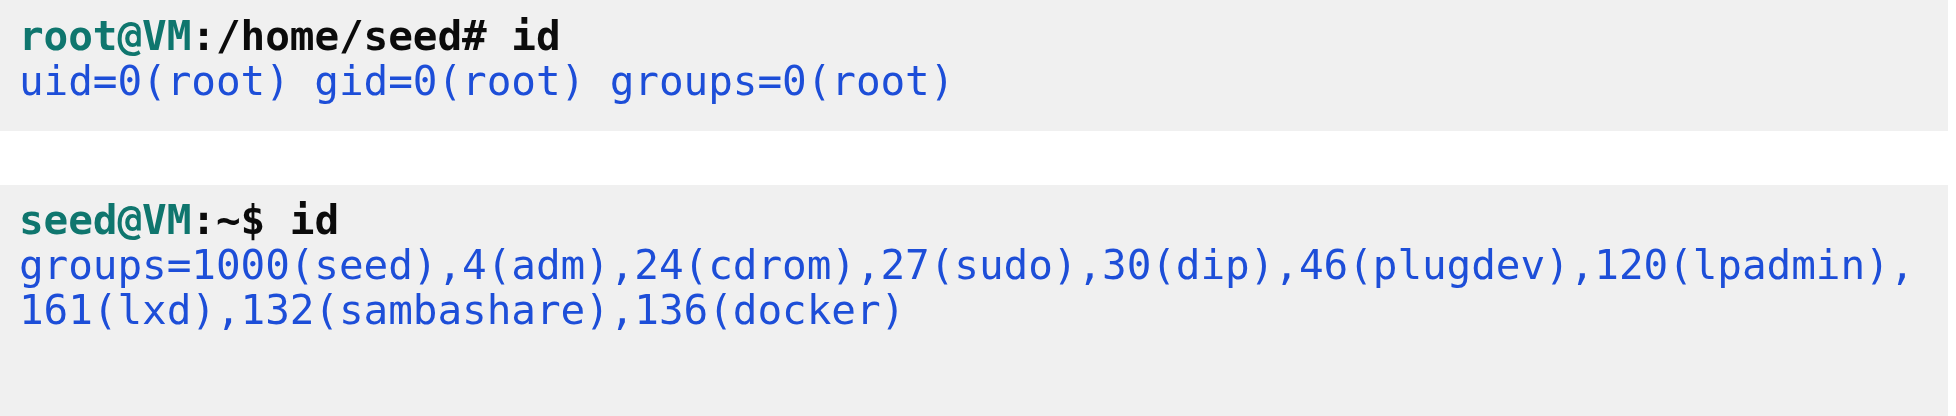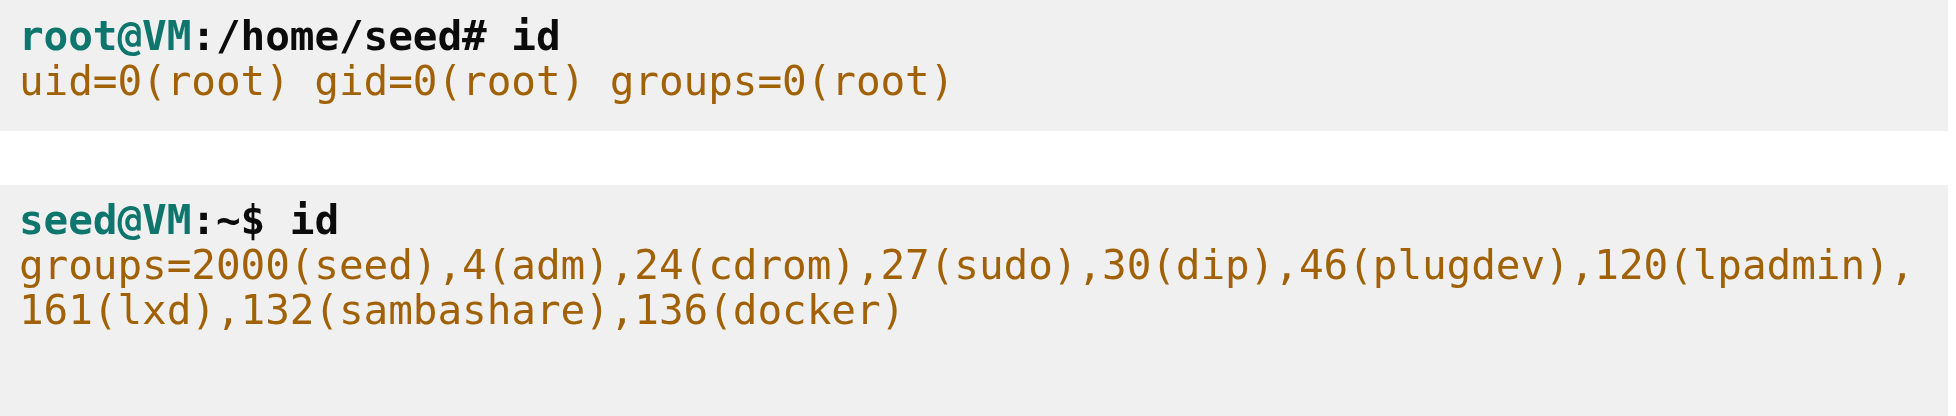--- a/index.html
+++ b/index.html
@@ -35,21 +35,21 @@
   }
   #block-seed {
     top: 185px;
     height: 231px;
     padding-top: 13px;
   }
   .code-line {
     font-family: "DejaVu Sans Mono", "Liberation Mono", monospace;
     font-size: 41px;
     line-height: 45px;
-    color: #a16207;
+    color: #1d4ed8;
     white-space: pre;
     padding-left: 19px;
     letter-spacing: -0.07px;
     font-weight: 400;
   }
   .prompt-line {
     padding-left: 19px;
     white-space: pre;
     font-size: 41px;
     line-height: 45px;
@@ -71,17 +71,17 @@
 
 <div class="terminal-page">
 
   <div class="code-block" id="block-root">
     <div class="prompt-line"><span class="prompt-user">root@VM</span><span class="prompt-rest">:/home/seed# id</span></div>
     <div class="code-line">uid=0(root) gid=0(root) groups=0(root)</div>
   </div>
 
   <div class="code-block" id="block-seed">
     <div class="prompt-line"><span class="prompt-user">seed@VM</span><span class="prompt-rest">:~$ id</span></div>
-    <div class="code-line">groups=2000(seed),4(adm),24(cdrom),27(sudo),30(dip),46(plugdev),120(lpadmin),</div>
+    <div class="code-line">groups=1000(seed),4(adm),24(cdrom),27(sudo),30(dip),46(plugdev),120(lpadmin),</div>
     <div class="code-line">161(lxd),132(sambashare),136(docker)</div>
   </div>
 
 </div>
 
 </body></html>

